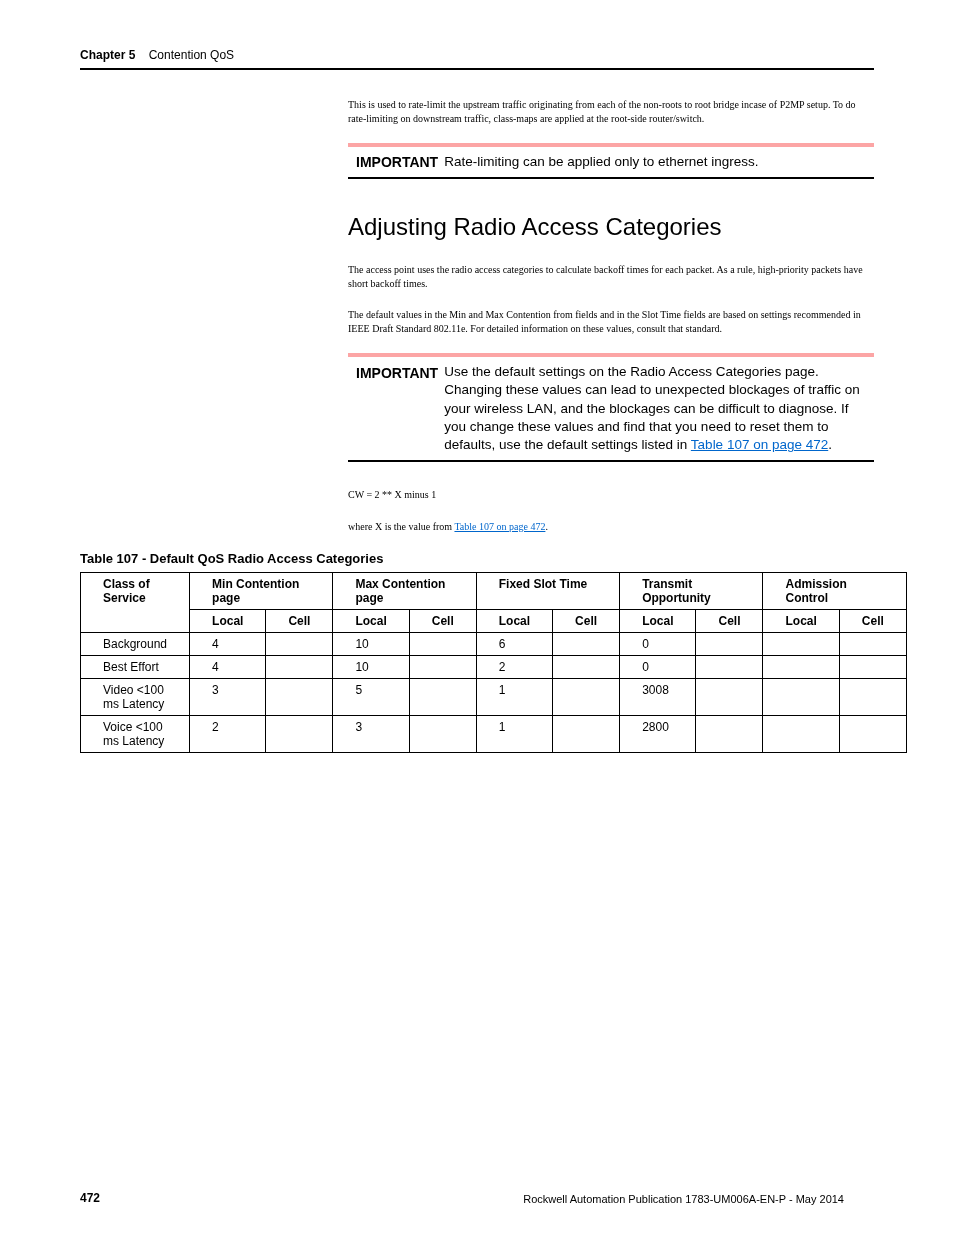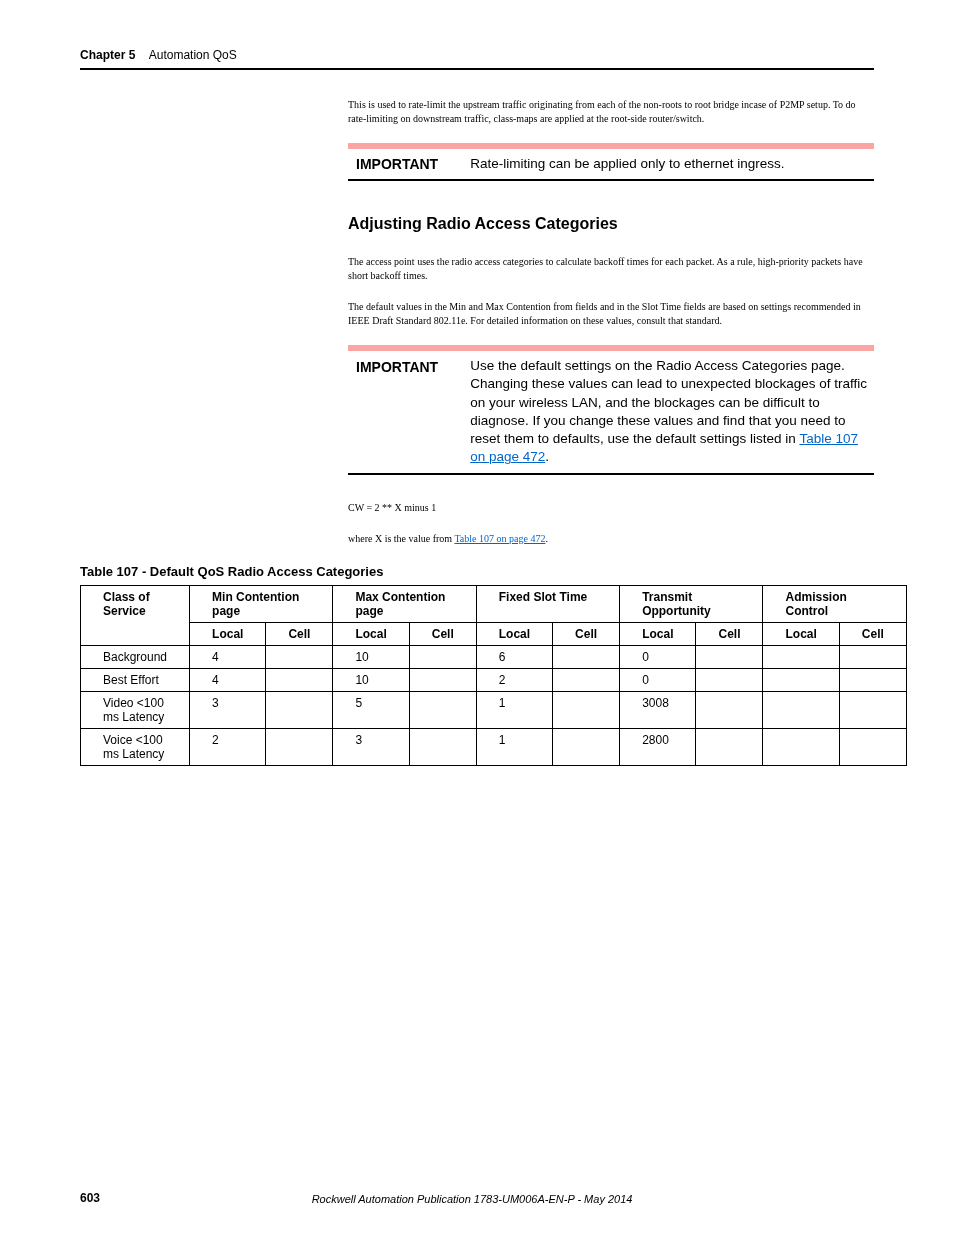--- a/index.html
+++ b/index.html
@@ -24,45 +24,45 @@
   .main-col {
     margin-left: 268px;
   }
   p.body {
     font-size: 10px;
     line-height: 1.35;
     margin: 0 0 18px 0;
     font-family: Georgia, 'Times New Roman', serif;
   }
   .important-box {
-    border-top: 6px solid #fca5a5;
+    border-top: 4px solid #fca5a5;
     border-bottom: 2px solid #000;
     padding: 6px 0;
     margin-bottom: 26px;
     display: flex;
-    gap: 32px;
+    gap: 6px;
     font-family: "Helvetica Neue", Arial, sans-serif;
   }
   .important-label {
     font-weight: 700;
     font-size: 14px;
     padding-left: 8px;
     white-space: nowrap;
     display:flex;
     align-items:center;
   }
   .important-text {
     font-size: 13.5px;
     line-height: 1.35;
     padding-right:4px;
   }
   h2.section {
     font-family: "Helvetica Neue", Arial, sans-serif;
-    font-weight: 700;
-    font-size: 16px;
+    font-weight: 400;
+    font-size: 24px;
     margin: 34px 0 22px 0;
   }
   a.link { color: #0066cc; text-decoration: underline; }
   .table-title {
     font-family: "Helvetica Neue", Arial, sans-serif;
     font-weight:700;
     font-size:13px;
     margin: 18px 0 6px 0;
   }
   table.qos {
@@ -83,27 +83,27 @@
     bottom: 30px;
     left: 80px;
     right: 80px;
     font-family: "Helvetica Neue", Arial, sans-serif;
     font-size: 11px;
     display:flex;
     justify-content:space-between;
     align-items:flex-end;
   }
   .footer .pn { font-weight:700; font-size:12px;}
-  .footer .pub { flex:1; text-align:center;font-style:italic; }
+  .footer .pub { flex:1; text-align:right; }
 </style>
 </head>
 <body>
 
 <div class="header">
-  <b>Chapter 5</b>&nbsp;&nbsp;&nbsp;&nbsp;<span>Automation QoS</span>
+  <b>Chapter 5</b>&nbsp;&nbsp;&nbsp;&nbsp;<span>Contention QoS</span>
 </div>
 
 <div class="main-col">
 
   <p class="body">This is used to rate-limit the upstream traffic originating from each of the non-roots to root bridge incase of P2MP setup. To do rate-limiting on downstream traffic, class-maps are applied at the root-side router/switch.</p>
 
   <div class="important-box">
     <div class="important-label">IMPORTANT</div>
     <div class="important-text">Rate-limiting can be applied only to ethernet ingress.</div>
   </div>
@@ -205,16 +205,16 @@
         <td></td>
         <td>2800</td>
         <td></td>
         <td></td>
         <td></td>
       </tr>
     </tbody>
 </table>
 
 <div class="footer">
-  <span class="pn">603</span>
+  <span class="pn">472</span>
   <span class="pub">Rockwell Automation Publication 1783-UM006A-EN-P - May 2014</span>
   <span style="width:30px"></span>
 </div>
 
 </body></html>

